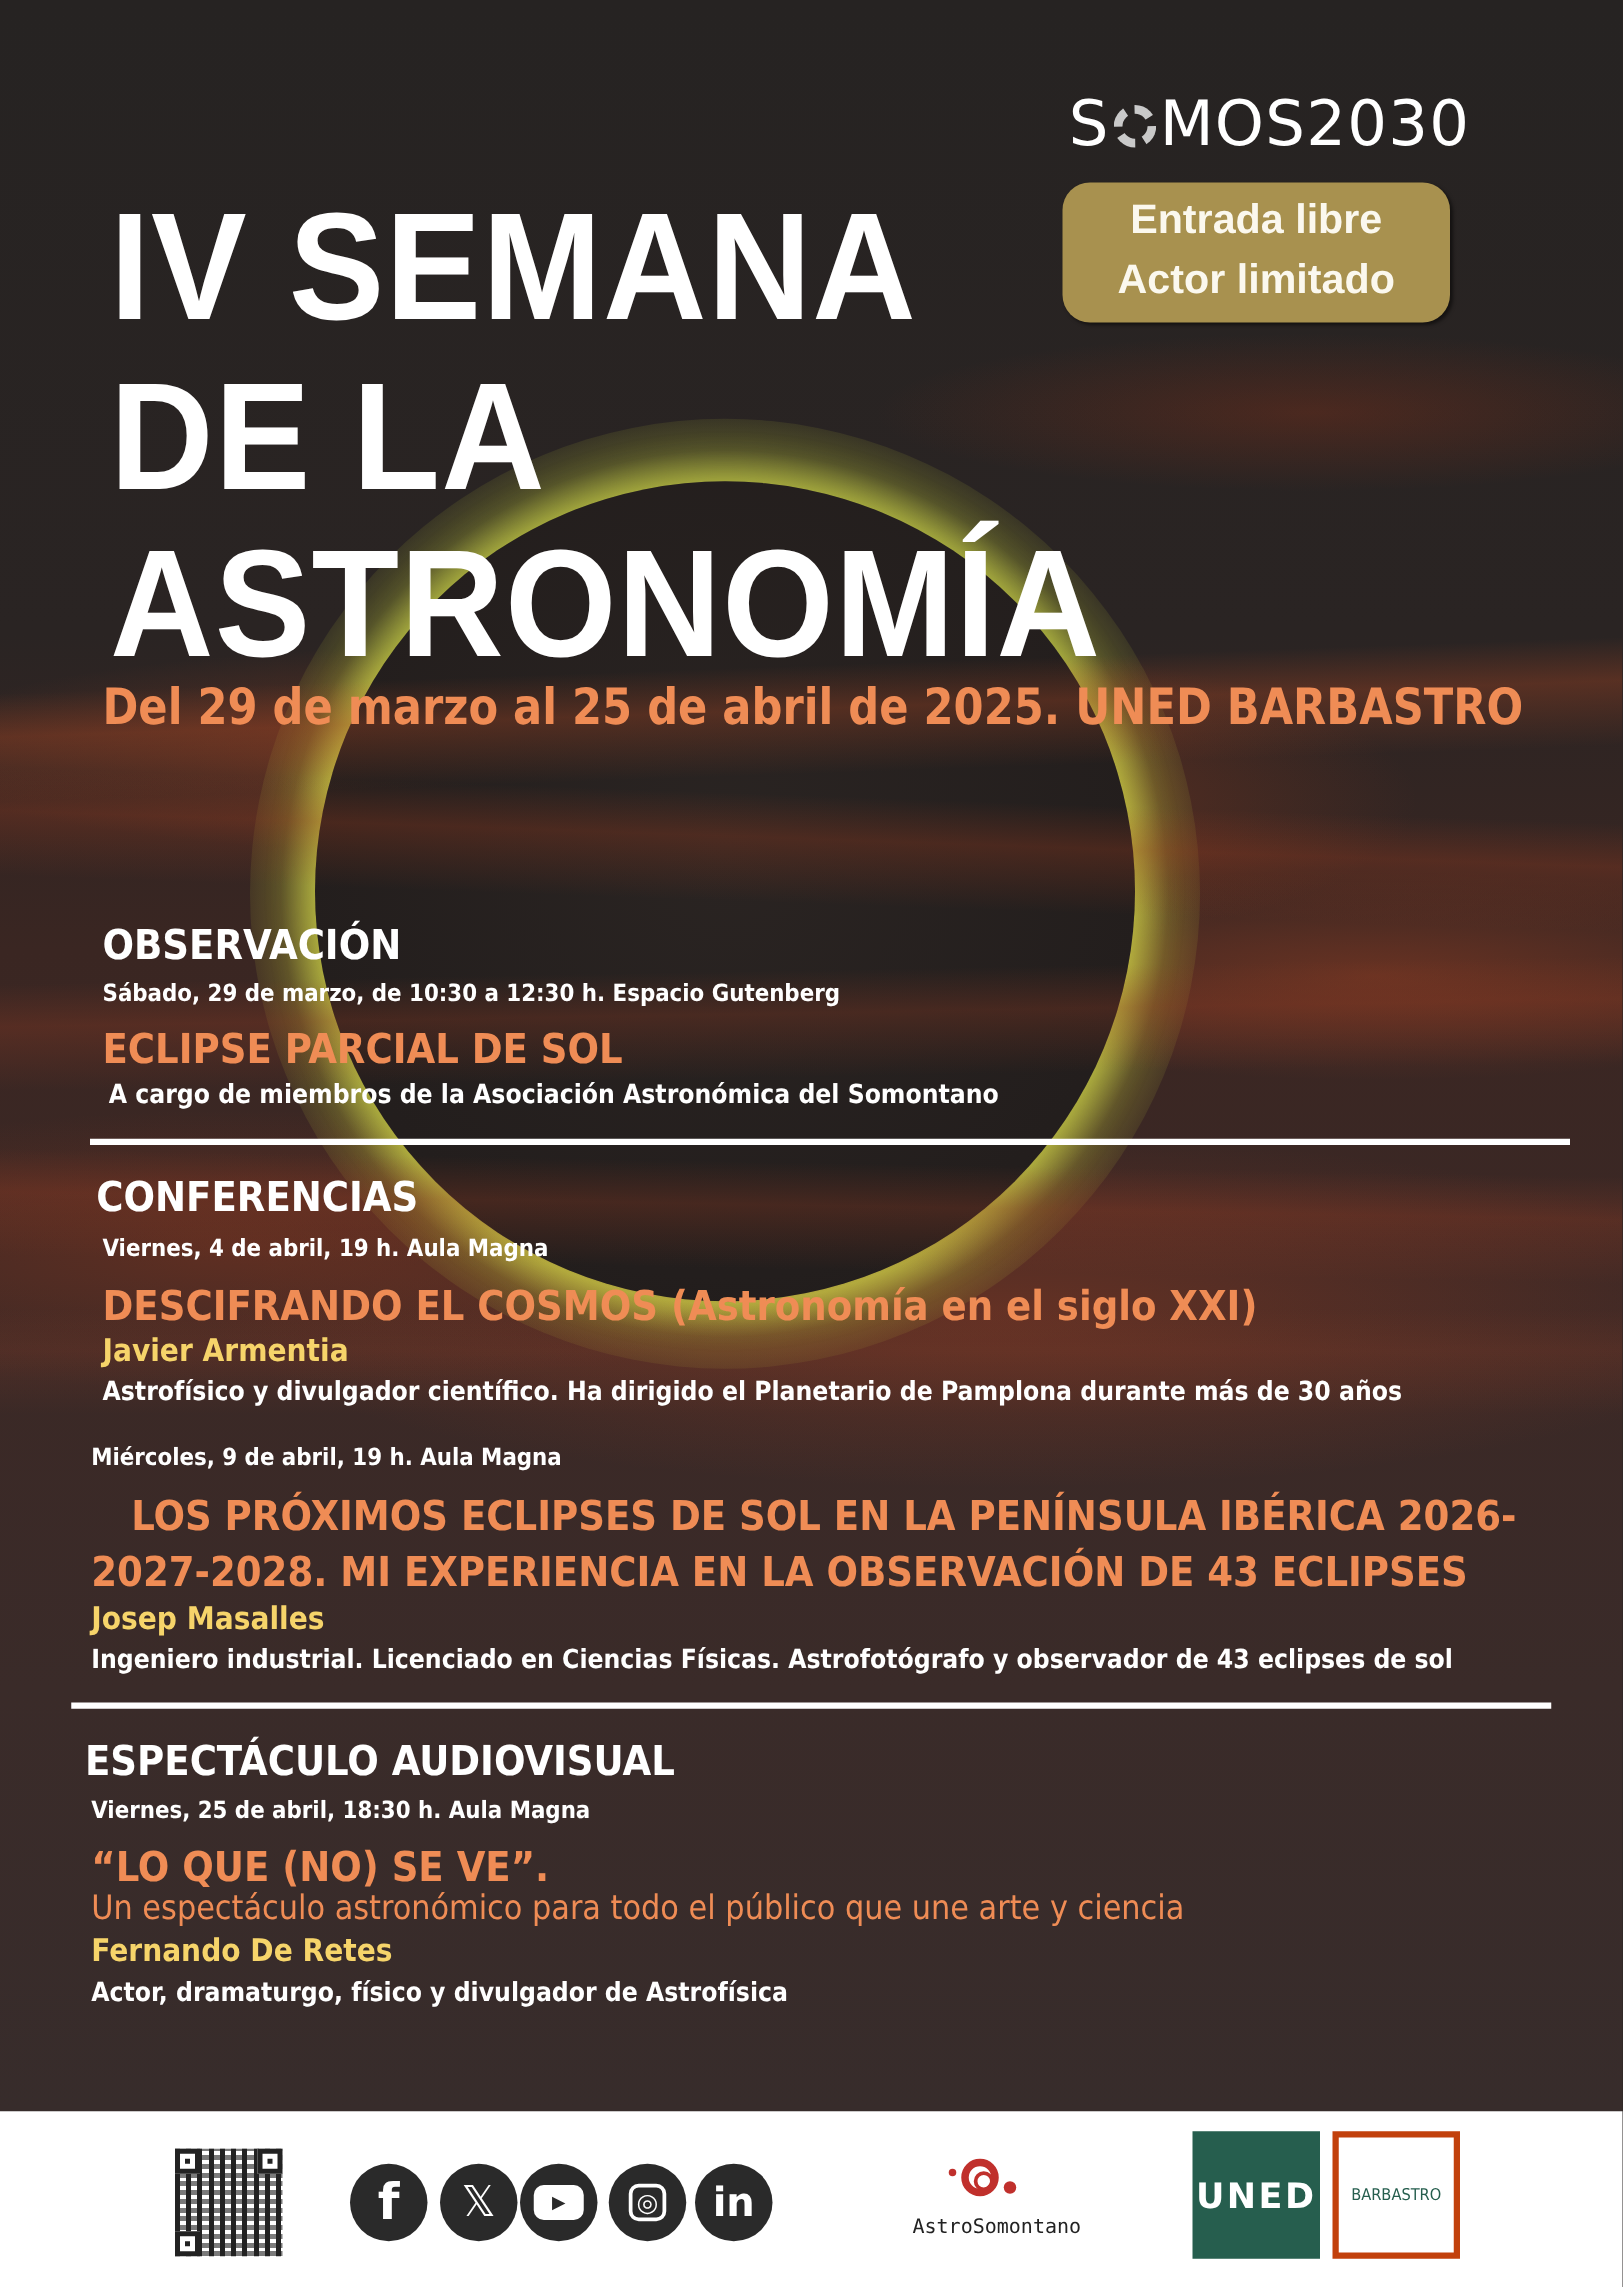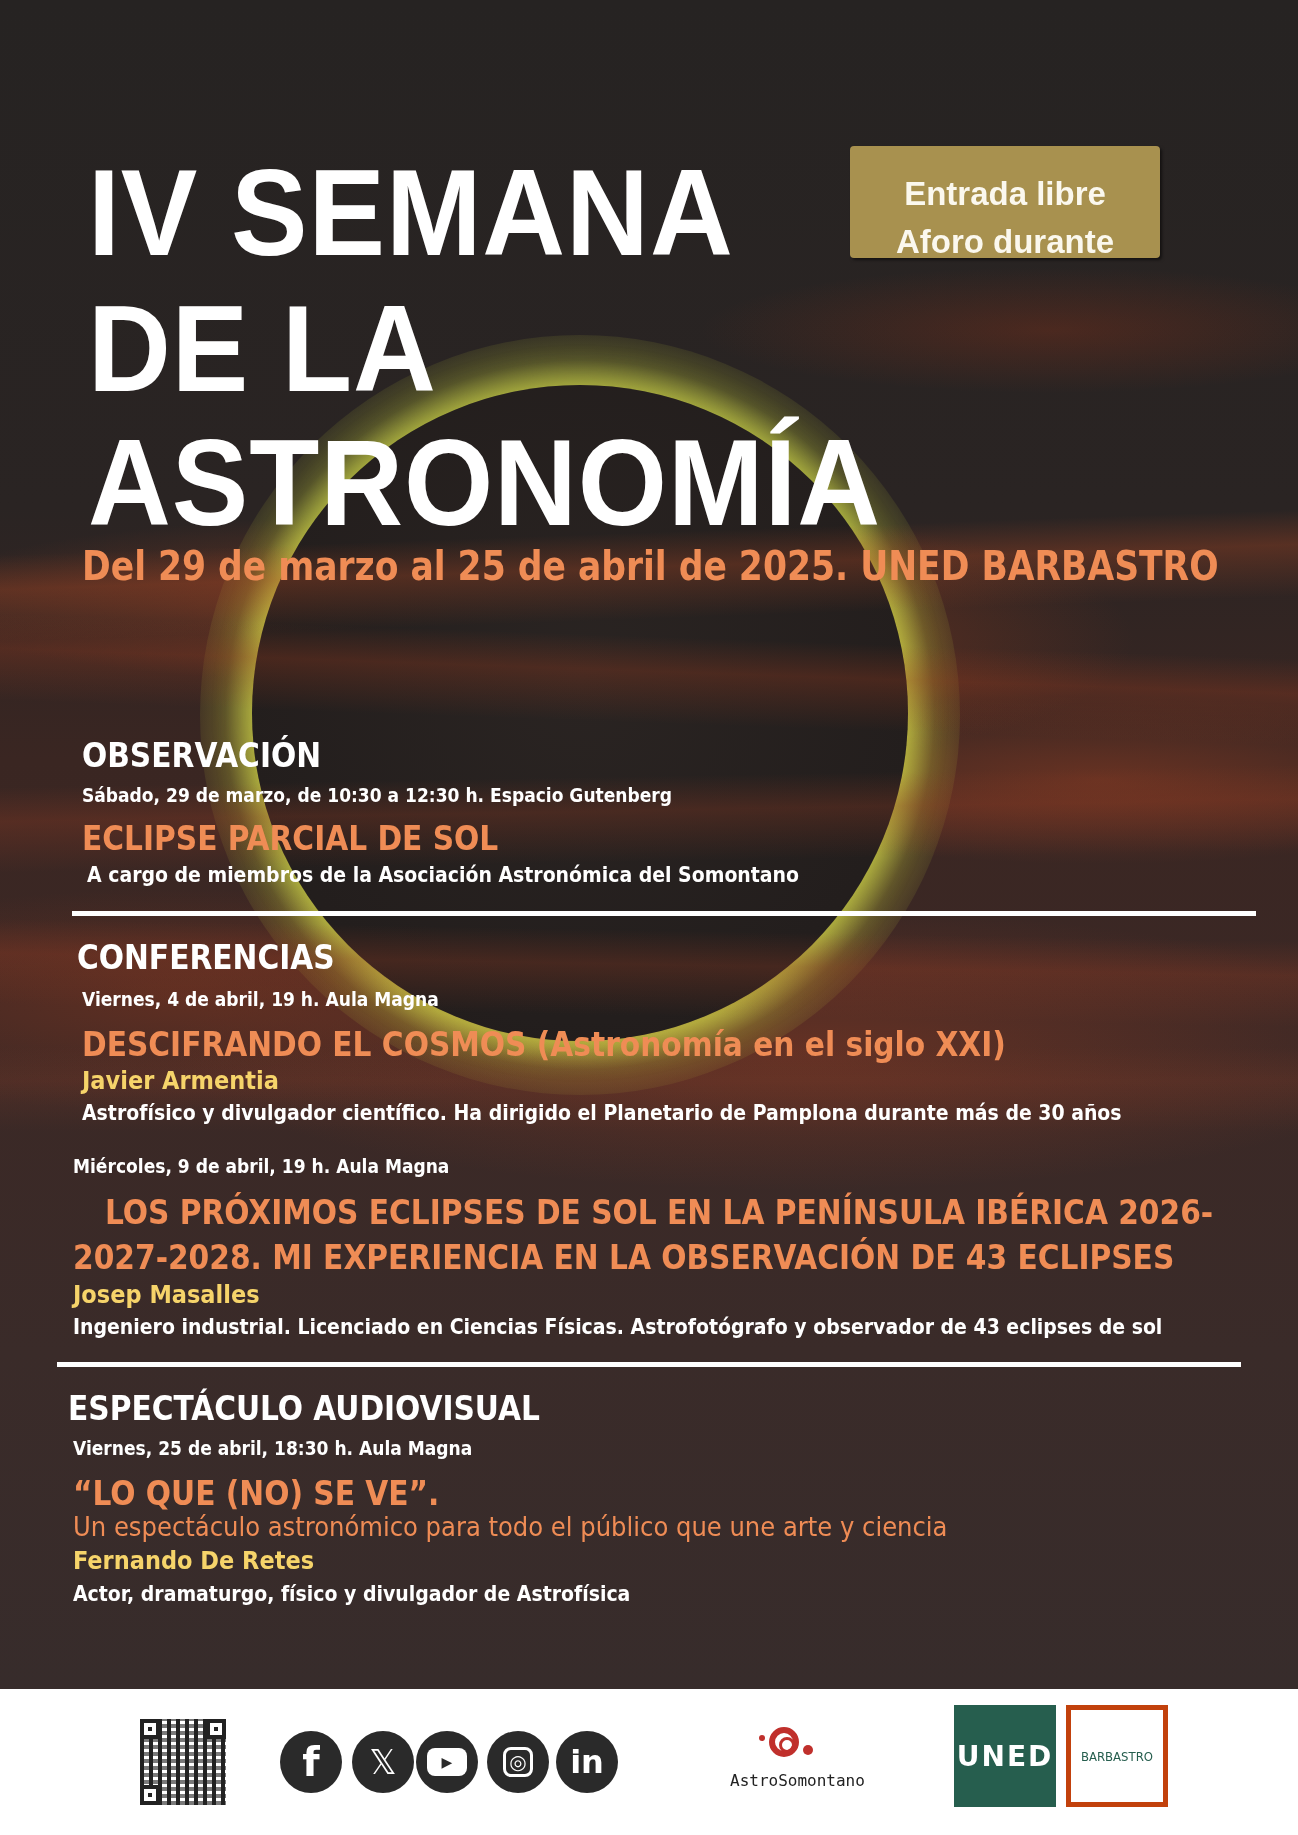--- a/index.html
+++ b/index.html
@@ -36,24 +36,24 @@
       linear-gradient(182deg, transparent 38%, rgba(160,60,30,0.30) 40%, transparent 43%),
       linear-gradient(179deg, transparent 46%, rgba(150,60,35,0.30) 48%, transparent 51%),
       linear-gradient(181deg, transparent 55%, rgba(150,60,35,0.30) 57%, transparent 60%),
       linear-gradient(180deg, transparent 62%, rgba(130,60,40,0.25) 64%, transparent 67%);
   }
   .abs { position: absolute; white-space: nowrap; }
 
   .somos { left: 855px; top: 70px; font-family: "DejaVu Sans", sans-serif; font-size: 50px; color: #ffffff; letter-spacing: 1px; }
   .somos .ring { display: inline-block; width: 34px; height: 34px; border-radius: 50%; border: 7px dashed #c9c9c9; box-sizing: border-box; vertical-align: -2px; margin: 0 3px; }
   .badge {
-    left: 850px; top: 146px; width: 310px; height: 112px; border-radius: 4px;
+    left: 850px; top: 146px; width: 310px; height: 112px; border-radius: 22px;
     background: #a8914f; color: #fbf8ee; text-align: center;
     font-family: "Liberation Sans", sans-serif; font-weight: bold; font-size: 33px; line-height: 48px;
-    padding-top: 24px; box-sizing: border-box; box-shadow: 2px 2px 3px rgba(0,0,0,0.5);
+    padding-top: 5px; box-sizing: border-box; box-shadow: 2px 2px 3px rgba(0,0,0,0.5);
   }
   .badge div { white-space: nowrap; }
 
   .title {
     left: 88px; color: #ffffff; font-family: "Liberation Sans", sans-serif; font-weight: bold;
     font-size: 122px; line-height: 1; letter-spacing: 1px; transform: scaleX(0.94); transform-origin: left;
   }
   .t1 { top: 152px; }
   .t2 { top: 288px; }
   .t3 { top: 422px; }
@@ -92,24 +92,27 @@
     color: #265e4e; display: flex; align-items: center; justify-content: center; font-family: "DejaVu Sans Condensed", "DejaVu Sans", sans-serif; font-size: 13px; }
 </style>
 </head>
 <body>
 
 <div class="poster">
   <div class="corona"></div>
   <div class="moon"></div>
   <div class="clouds"></div>
 
+  <div class="abs somos">
+    <span>S</span><span class="ring"></span><span>MOS2030</span>
+  </div>
 
   <div class="abs badge">
     <div>Entrada libre</div>
-    <div>Aforo durante</div>
+    <div>Actor limitado</div>
   </div>
 
   <div class="abs title t1">IV SEMANA</div>
   <div class="abs title t2">DE LA</div>
   <div class="abs title t3">ASTRONOMÍA</div>
 
   <div class="abs dates">Del 29 de marzo al 25 de abril de 2025. UNED BARBASTRO</div>
 
   <div class="abs sec-head" style="left:82px; top:736px;">OBSERVACIÓN</div>
   <div class="abs when" style="left:82px; top:784px;">Sábado, 29 de marzo, de 10:30 a 12:30 h. Espacio Gutenberg</div>

